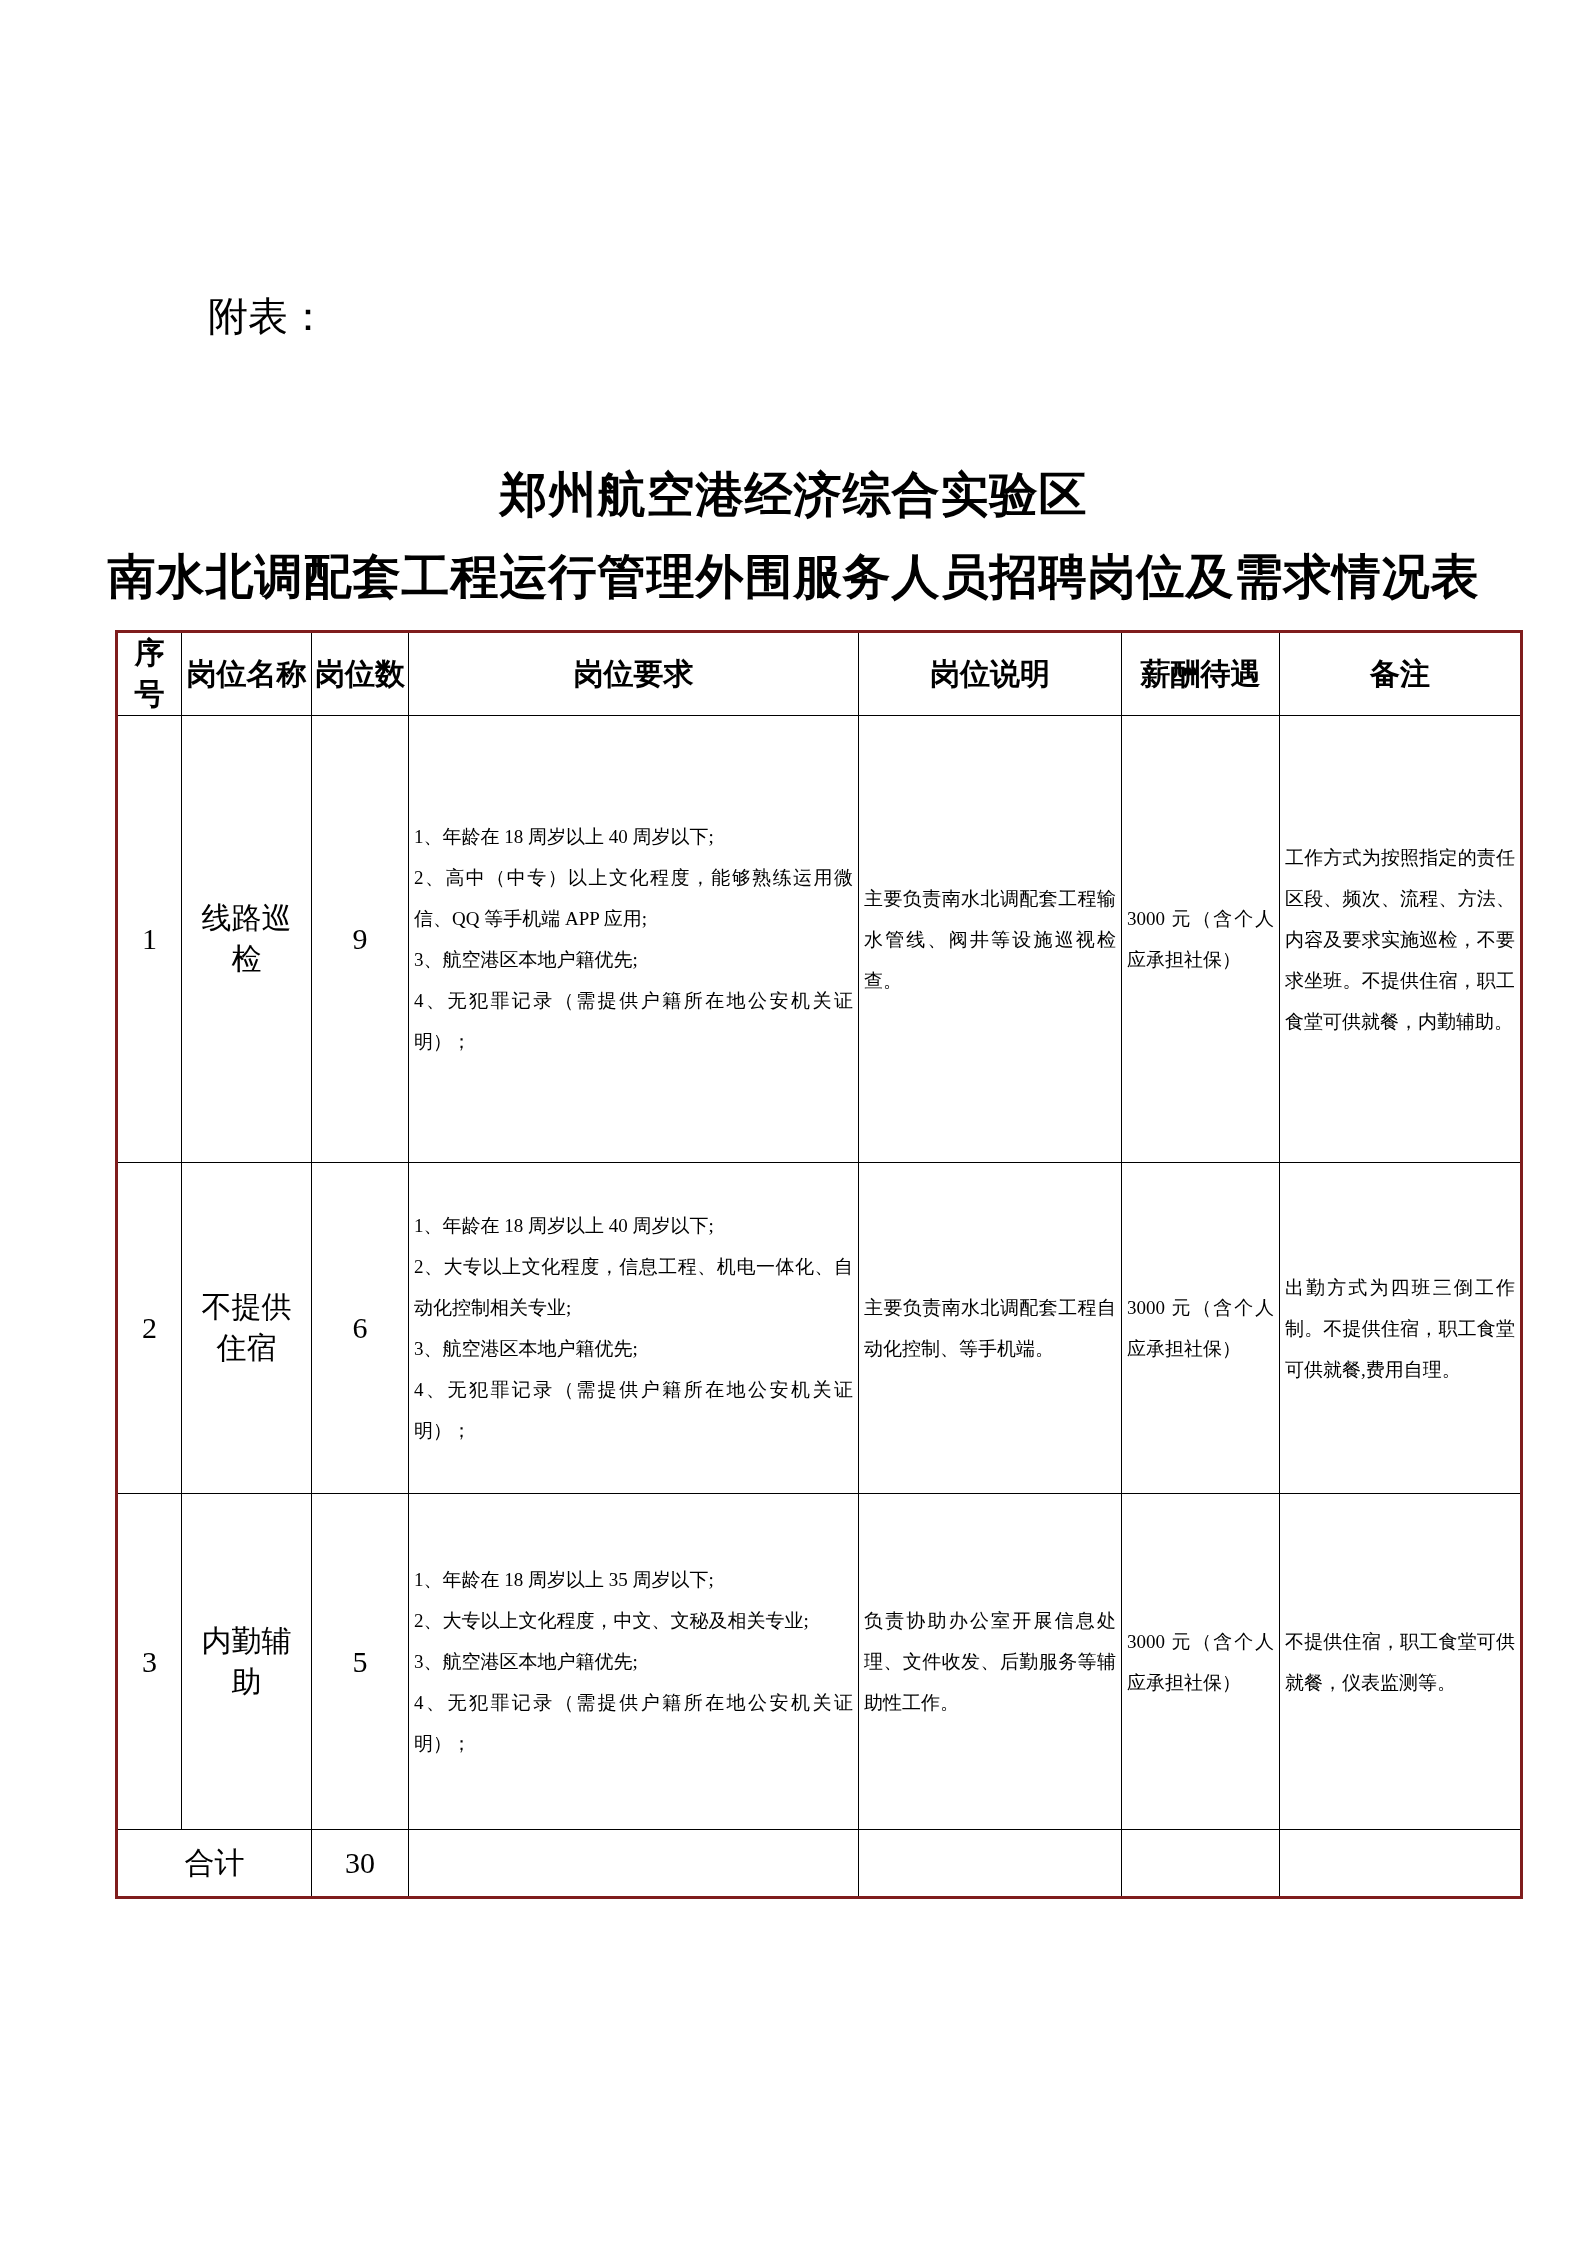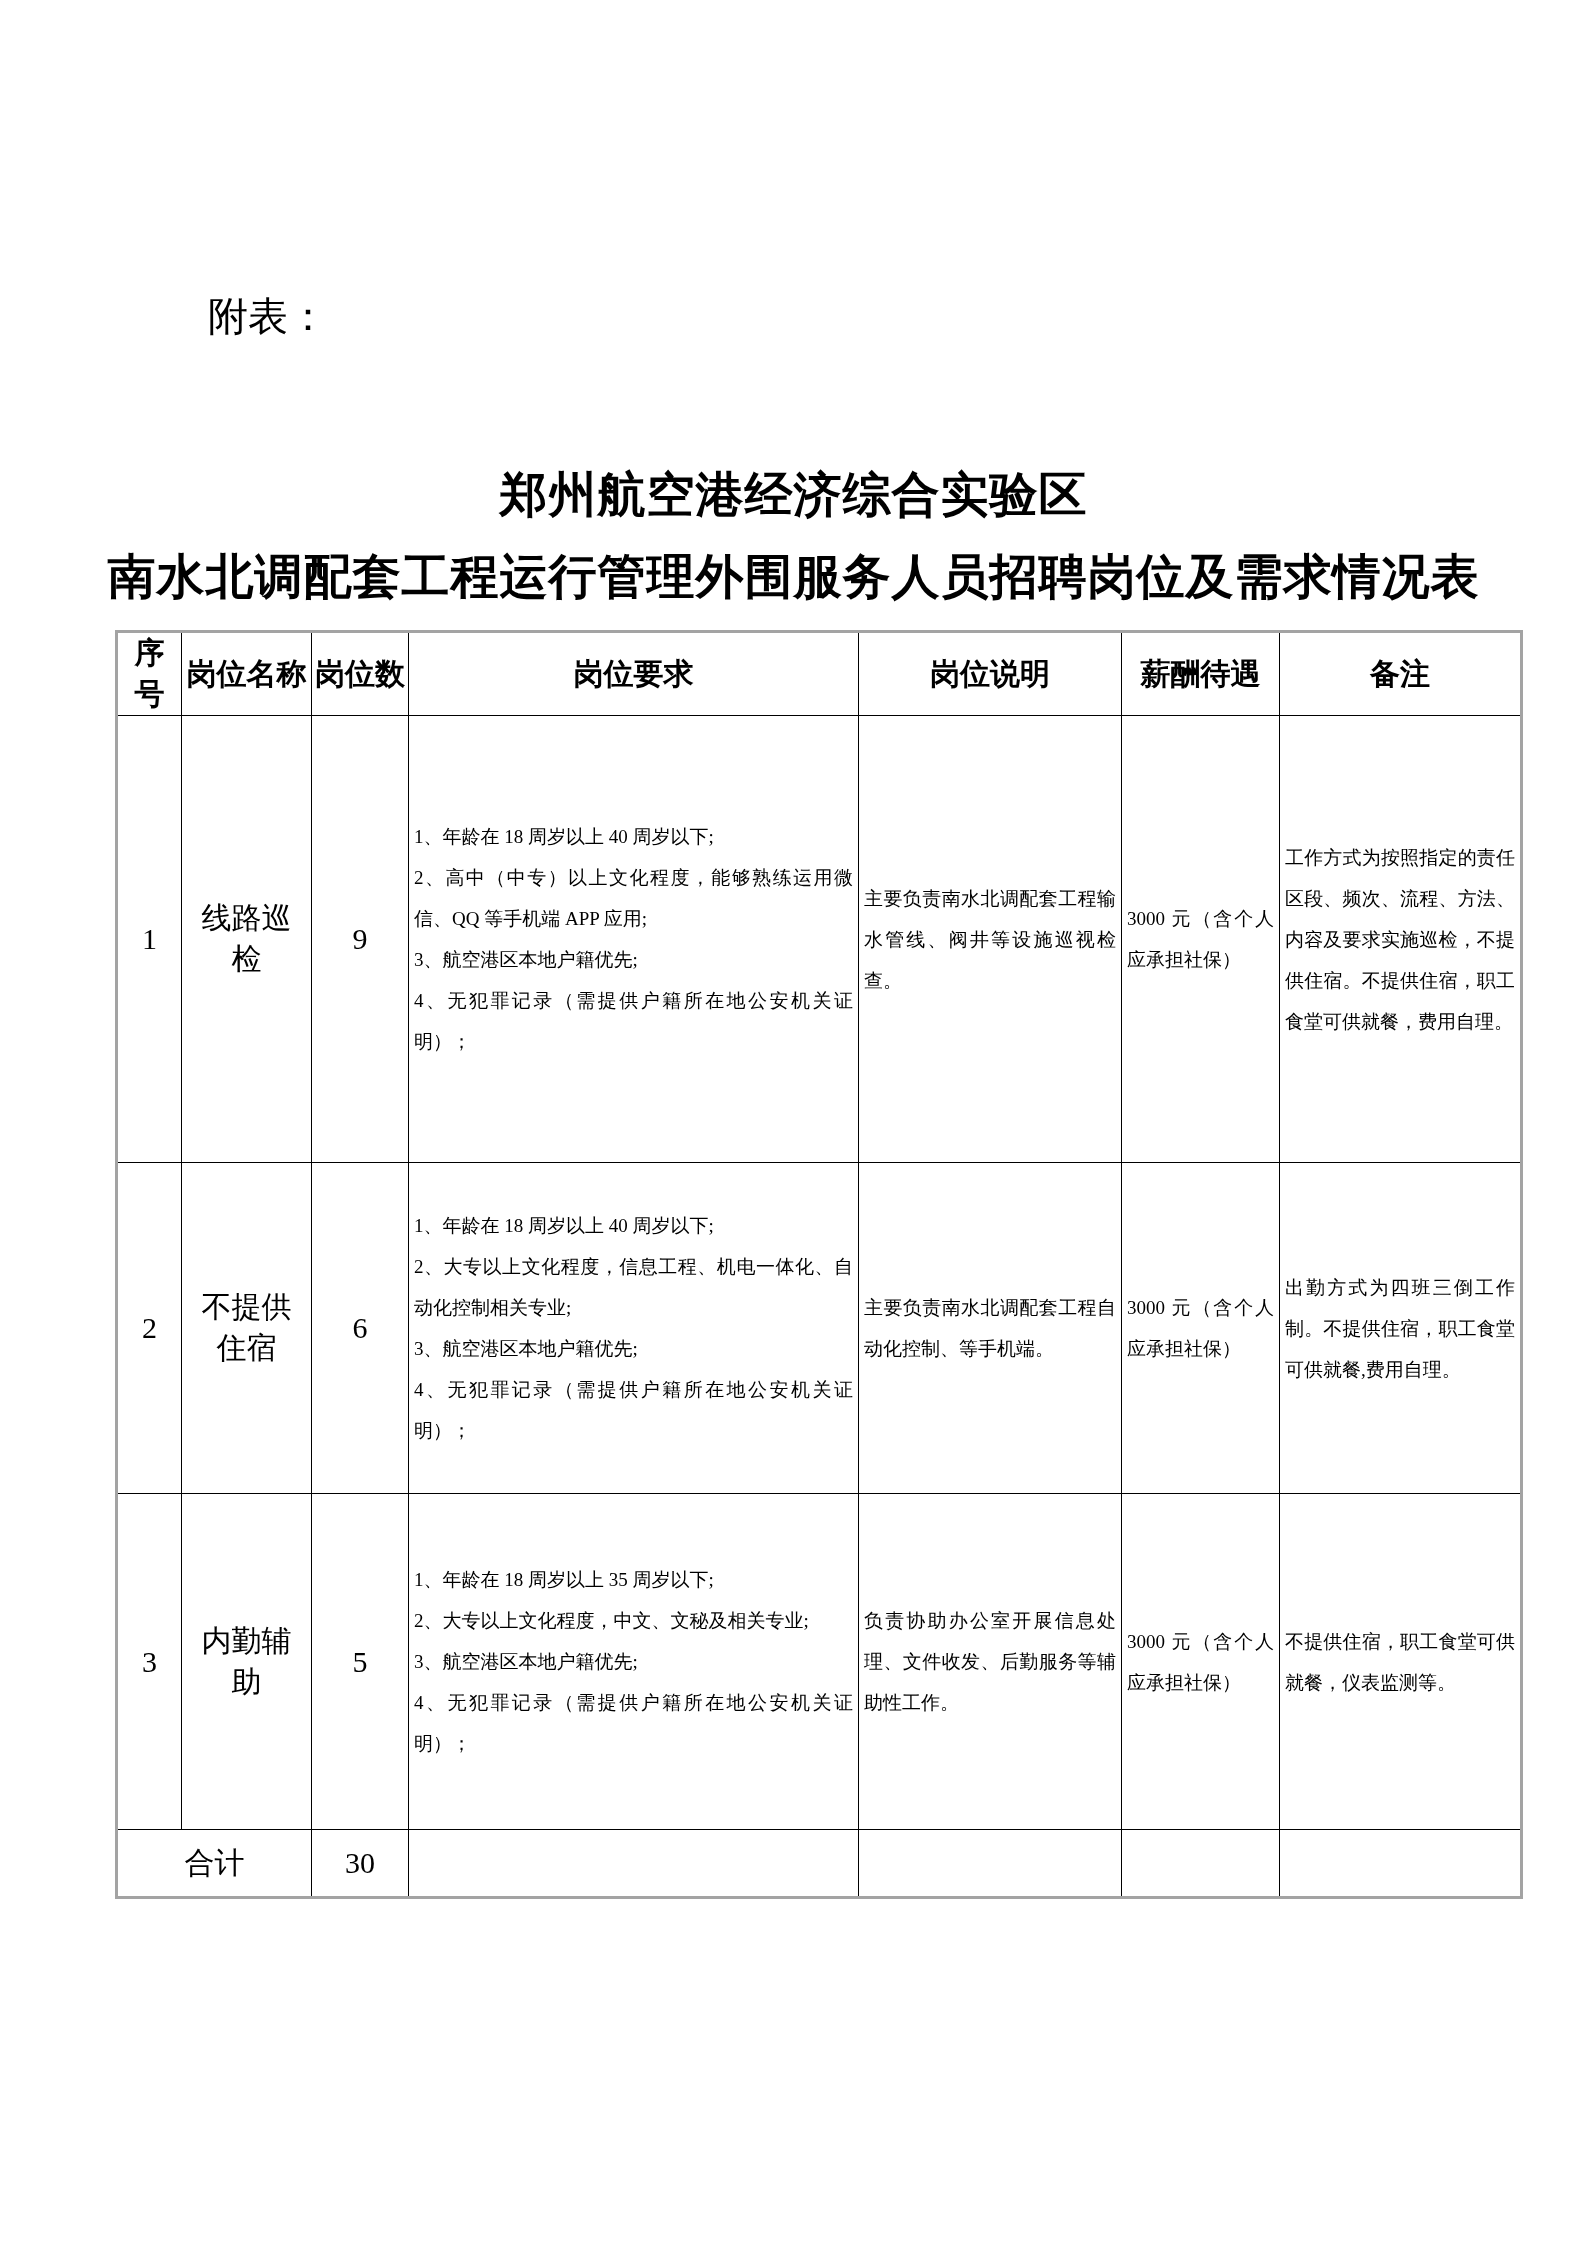--- a/index.html
+++ b/index.html
@@ -32,21 +32,21 @@
   }
   .title1{top:466px;}
   .title2{top:548px;}
   table.jobs{
     position:absolute;
     left:115px;
     top:630px;
     width:1405px;
     table-layout:fixed;
     border-collapse:collapse;
-    border:3px solid #a3a3a3;
+    border:3px solid #7f1d1d;
   }
   .jobs th,.jobs td{
     border:1.5px solid #000;
     vertical-align:middle;
     overflow:hidden;
     padding:2px 5px;
   }
   .jobs th{
     font-family:"Liberation Sans","DejaVu Sans",sans-serif;
     font-weight:700;
@@ -105,21 +105,21 @@
       <tr class="r1">
         <td class="c-center">1</td>
         <td class="c-center">线路巡检</td>
         <td class="c-center">9</td>
         <td class="c-text">1、年龄在 18 周岁以上 40 周岁以下;
 2、高中（中专）以上文化程度，能够熟练运用微信、QQ 等手机端 APP 应用;
 3、航空港区本地户籍优先;
 4、无犯罪记录（需提供户籍所在地公安机关证明）；</td>
         <td class="c-text">主要负责南水北调配套工程输水管线、阀井等设施巡视检查。</td>
         <td class="c-text">3000 元（含个人应承担社保）</td>
-        <td class="c-text">工作方式为按照指定的责任区段、频次、流程、方法、内容及要求实施巡检，不提供住宿。不提供住宿，职工食堂可供就餐，费用自理。</td>
+        <td class="c-text">工作方式为按照指定的责任区段、频次、流程、方法、内容及要求实施巡检，不要求坐班。不提供住宿，职工食堂可供就餐，内勤辅助。</td>
       </tr>
       <tr class="r2">
         <td class="c-center">2</td>
         <td class="c-center">不提供住宿</td>
         <td class="c-center">6</td>
         <td class="c-text">1、年龄在 18 周岁以上 40 周岁以下;
 2、大专以上文化程度，信息工程、机电一体化、自动化控制相关专业;
 3、航空港区本地户籍优先;
 4、无犯罪记录（需提供户籍所在地公安机关证明）；</td>
         <td class="c-text">主要负责南水北调配套工程自动化控制、等手机端。</td>

